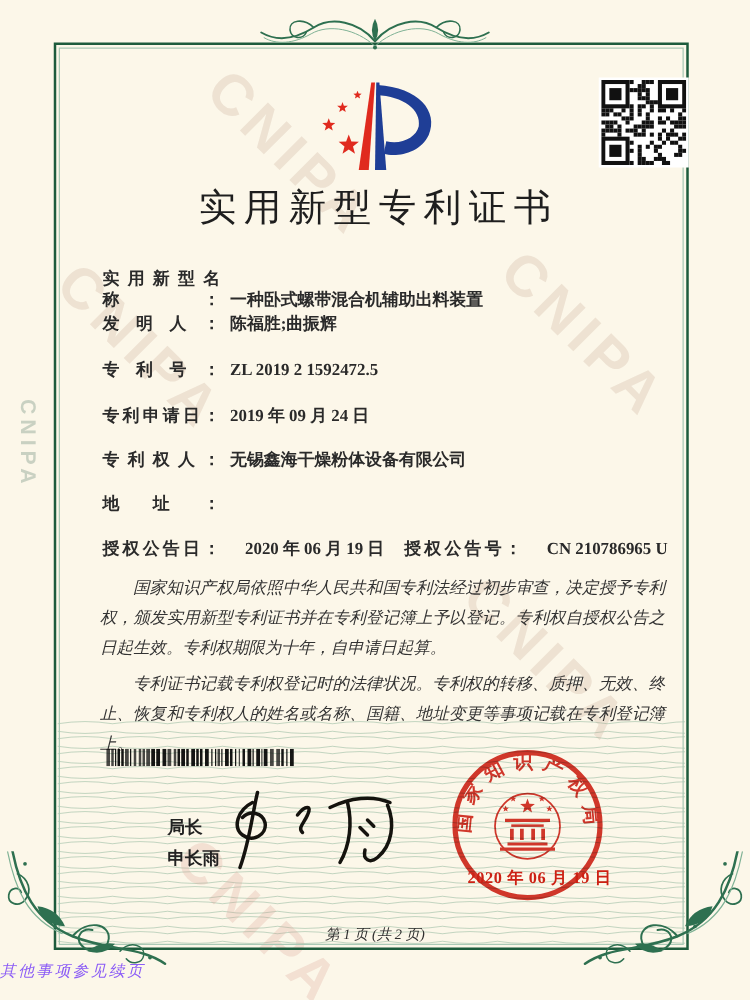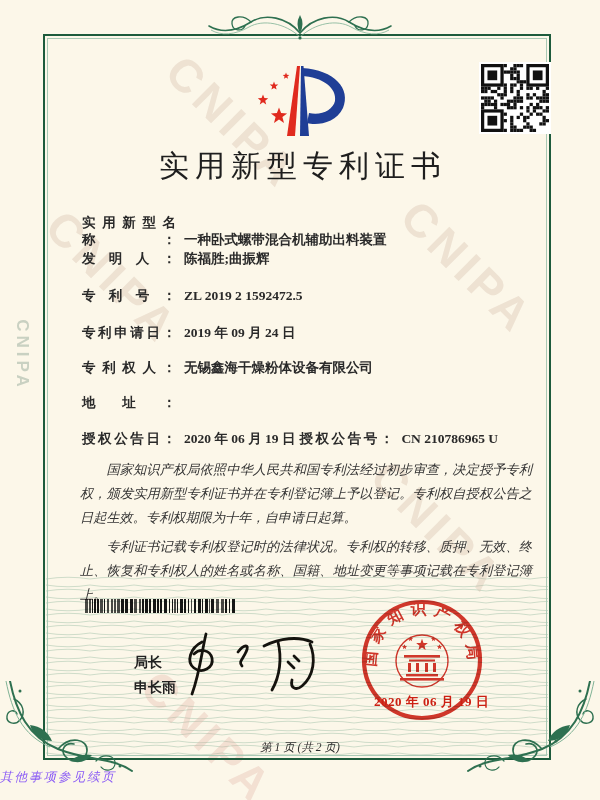--- a/index.html
+++ b/index.html
@@ -32,21 +32,21 @@
   .title{left:0;top:146px;width:100%;text-align:center;font-size:30px;font-weight:normal;
          letter-spacing:6px;padding-left:6px;box-sizing:border-box;color:#1e1e1e;}
 
   
   .frow{position:absolute;left:82px;display:flex;align-items:flex-end;
         font-size:13.5px;font-weight:bold;color:#2a2a2a;line-height:17px;}
   .flabel{width:94px;text-align:justify;text-align-last:justify;flex:0 0 94px;}
   .fvalue{margin-left:8px;}
   .fvalue.addr{width:352px;}
   .r1{top:214px;}.r2{top:250px;}.r3{top:287px;}.r4{top:324px;}
-  .r5{top:359px;}.r6{top:394px;}.r7{top:430px;}
+  .r5{top:359px;}.r6{top:394px;}.r7{top:430px;gap:12px;}
   .flabel2{width:94px;text-align:justify;text-align-last:justify;flex:0 0 94px;margin-left:4px;}
 
   
   .paras{left:80px;top:458px;width:452px;font-size:13.2px;line-height:1.8;
          color:#333;text-align:justify;font-style:italic;}
   .paras p{margin:0 0 6px 0;text-indent:2em;}
 
   
   .barcode{left:85px;top:599px;mix-blend-mode:multiply;}
   .officer{left:87px;top:650px;font-size:14px;font-weight:bold;color:#222;line-height:25px;margin-left:47px;}

